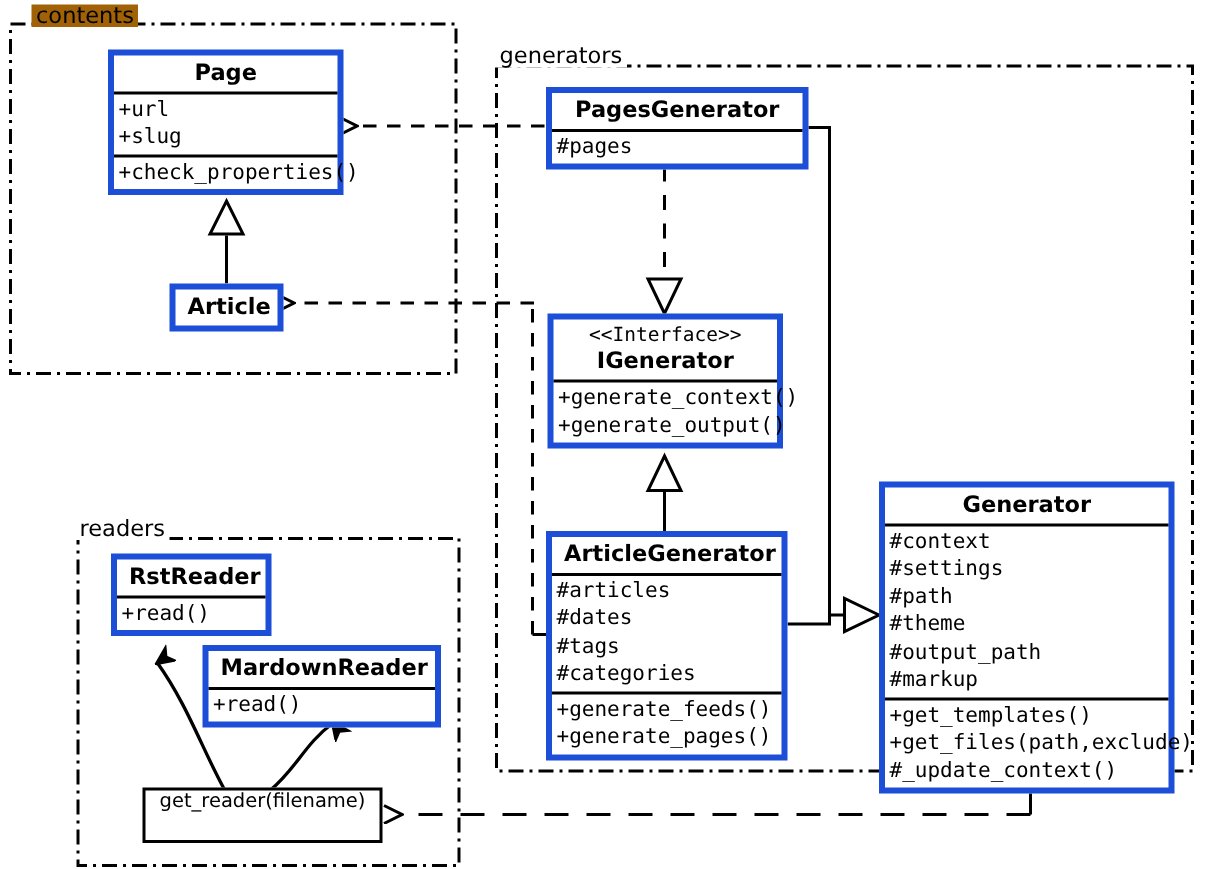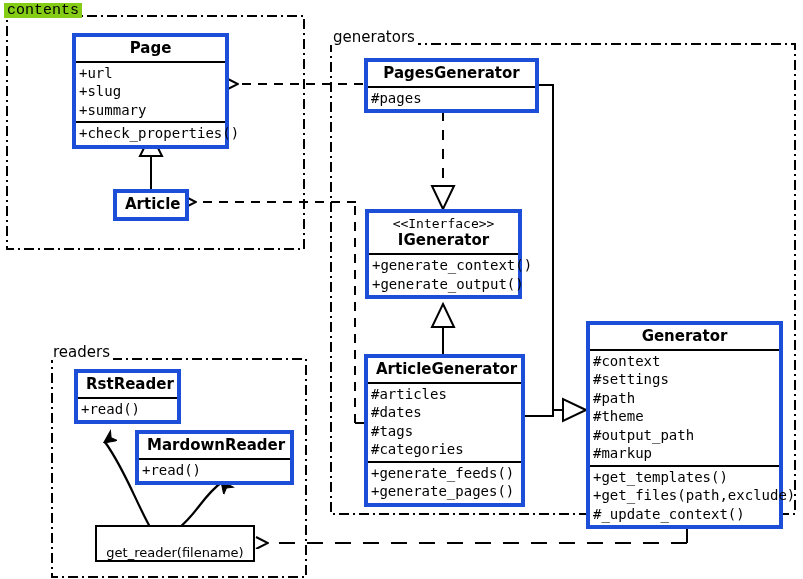--- a/index.html
+++ b/index.html
@@ -72,21 +72,21 @@
     white-space: nowrap;
   }
   .uml-compartment div { white-space: nowrap; }
   
   .plain-box {
     position: absolute;
     box-sizing: border-box;
     border: 2px solid #000000;
     background: #ffffff;
     display: flex;
-    align-items: flex-end;
+    align-items: flex-start;
     justify-content: center;
     font-family: "DejaVu Sans", sans-serif;
     font-size: 13px;
     color: #000000;
     white-space: nowrap;
   }
 </style>
 </head>
 <body>
 
@@ -128,31 +128,30 @@
     <path d="M586,410 L563,399 L563,421 Z" fill="#ffffff" stroke="#000" stroke-width="2"></path>
 
     <line x1="687" y1="502" x2="687" y2="543" stroke="#000" stroke-width="2"></line>
     <line x1="687" y1="543" x2="268" y2="543" stroke="#000" stroke-width="2" stroke-dasharray="16,12" marker-end="url(#openArrowL)"></line>
 
     <path d="M150,527 C135,500 125,470 105,442" fill="none" stroke="#000" stroke-width="2.2" marker-end="url(#solidArrowUp)"></path>
 
     <path d="M180,527 C198,512 203,496 222,482" fill="none" stroke="#000" stroke-width="2.2" marker-end="url(#solidArrowUp)"></path>
   </svg>
 
-  <div class="pkg-label" style="left:4px; top:3px; background:#84cc16; padding:0 3px;font-family:Liberation Mono, monospace;">contents</div>
+  <div class="pkg-label" style="left:21px; top:3px; background:#a16207; padding:0 3px;">contents</div>
   <div class="pkg-label" style="left:330px; top:30px; background:#ffffff; padding:0 3px;">generators</div>
   <div class="pkg-label" style="left:50px; top:345px; background:#ffffff; padding:0 3px;">readers</div>
 
   <div class="uml-class" style="left:72px; top:33px; width:157px;">
     <div class="uml-name">Page</div>
     <div class="uml-sep"></div>
     <div class="uml-compartment">
       <div>+url</div>
       <div>+slug</div>
-      <div>+summary</div>
     </div>
     <div class="uml-sep"></div>
     <div class="uml-compartment">
       <div>+check_properties()</div>
     </div>
   </div>
 
   <div class="uml-class" style="left:113px; top:189px; width:76px;">
     <div class="uml-name">Article</div>
   </div>

